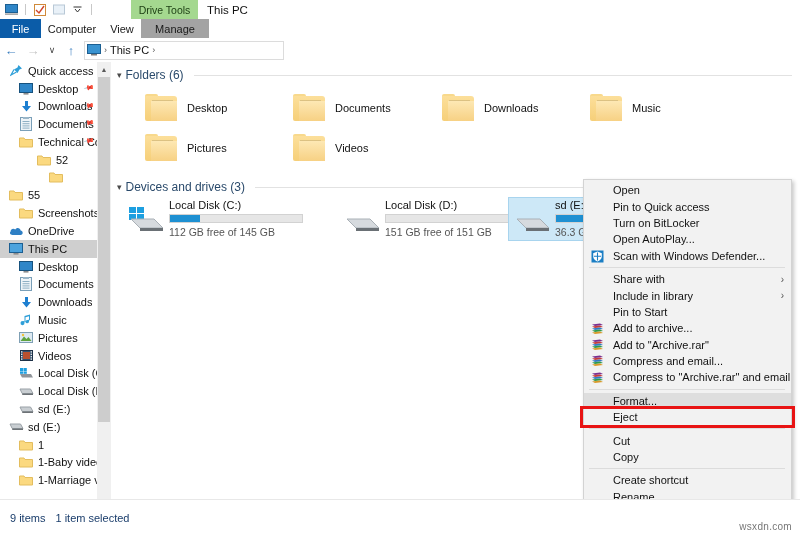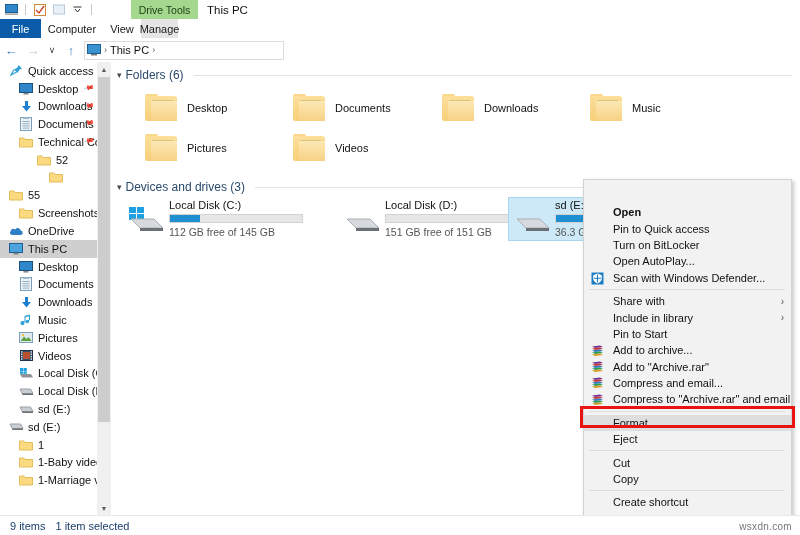--- a/index.html
+++ b/index.html
@@ -38,21 +38,21 @@
     background: #ffffff;
   }
   .tab {
     position: absolute; top: 0; height: 19px;
     display: flex; align-items: center; justify-content: center;
     font-size: 11px; color: #1a1a1a;
   }
   .tab-file { left: 0; width: 41px; background: #0b5ca8; color: #fff; }
   .tab-computer { left: 41px; width: 62px; }
   .tab-view { left: 103px; width: 38px; }
-  .tab-manage { left: 141px; width: 37px; background: #e5e5e5; }
+  .tab-manage { left: 141px; width: 68px; background: #a3a3a3; }
   .ribbon-rest {
     position: absolute; left: 0; top: 38px; width: 800px; height: 1px;
     background: #ffffff;
   }
 
   
   .addressbar {
     position: absolute; left: 0; top: 38px; width: 800px; height: 24px;
     background: #ffffff; display: flex; align-items: center;
   }
@@ -157,42 +157,42 @@
   .drive-name { font-size: 11px; color: #111; }
   .drive-bar {
     width: 134px; height: 9px; background: #e6e6e6; border: 1px solid #d2d2d2;
     margin: 3px 0 3px 0; position: relative;
   }
   .drive-bar .fill { position: absolute; left: 0; top: 0; height: 100%; background: #1e90d2; }
   .drive-free { font-size: 10.5px; color: #555; }
 
   
   .statusbar {
-    position: absolute; left: 0; bottom: 0; width: 800px; height: 20px;
+    position: absolute; left: 0; bottom: 0; width: 800px; height: 36px;
     background: #ffffff; border-top: 1px solid #e8e8e8;
     display: flex; align-items: center; font-size: 11px; color: #1a3d6b;
   }
   .status-seg { padding-left: 10px; }
   .watermark {
     position: absolute; right: 8px; bottom: 3px; font-size: 10px; color: #777;
     letter-spacing: 0.3px;
   }
 
   
   .ctxmenu {
     position: absolute; left: 583px; top: 179px; width: 209px;
     background: #f2f2f2; border: 1px solid #d3d3d3;
     box-shadow: 2px 2px 4px rgba(0,0,0,0.22);
     padding: 2px 0 1px 0;
   }
   .mi {
     height: 16.4px; display: flex; align-items: center;
     font-size: 11px; color: #111; padding-left: 29px; position: relative;
   }
-  .mi.bold { font-weight: bold; margin-top: 22px; }
+  .mi.bold { font-weight: normal; }
   .mi.hl { background: #dedede; }
   .mi-ico {
     position: absolute; left: 6px; top: 1px; width: 15px; height: 15px;
     display: flex; align-items: center; justify-content: center;
   }
   .mi-arrow { position: absolute; right: 7px; font-size: 10px; color: #555; }
   .mi-sep { height: 1px; background: #dcdcdc; margin: 3px 6px 3px 5px; }
   .format-ring {
     position: absolute; left: 579px; top: 400px; width: 217px; height: 22px;
     border: 3px solid #e81313; pointer-events: none;

